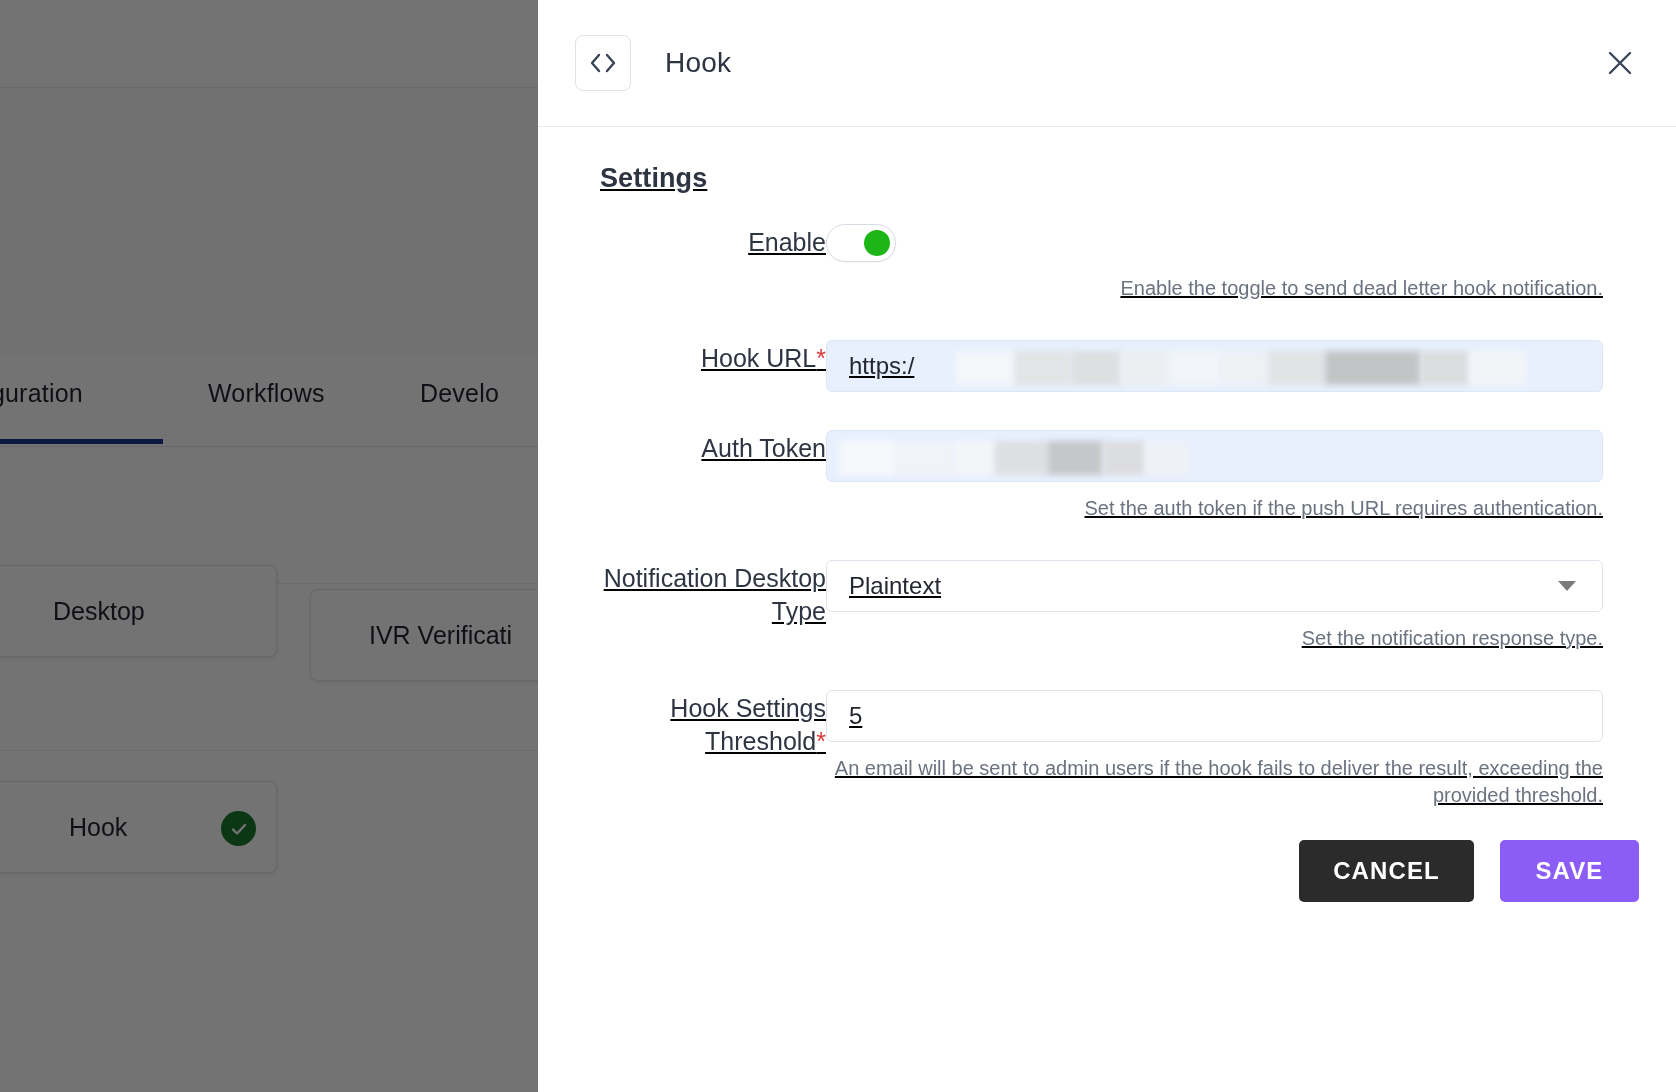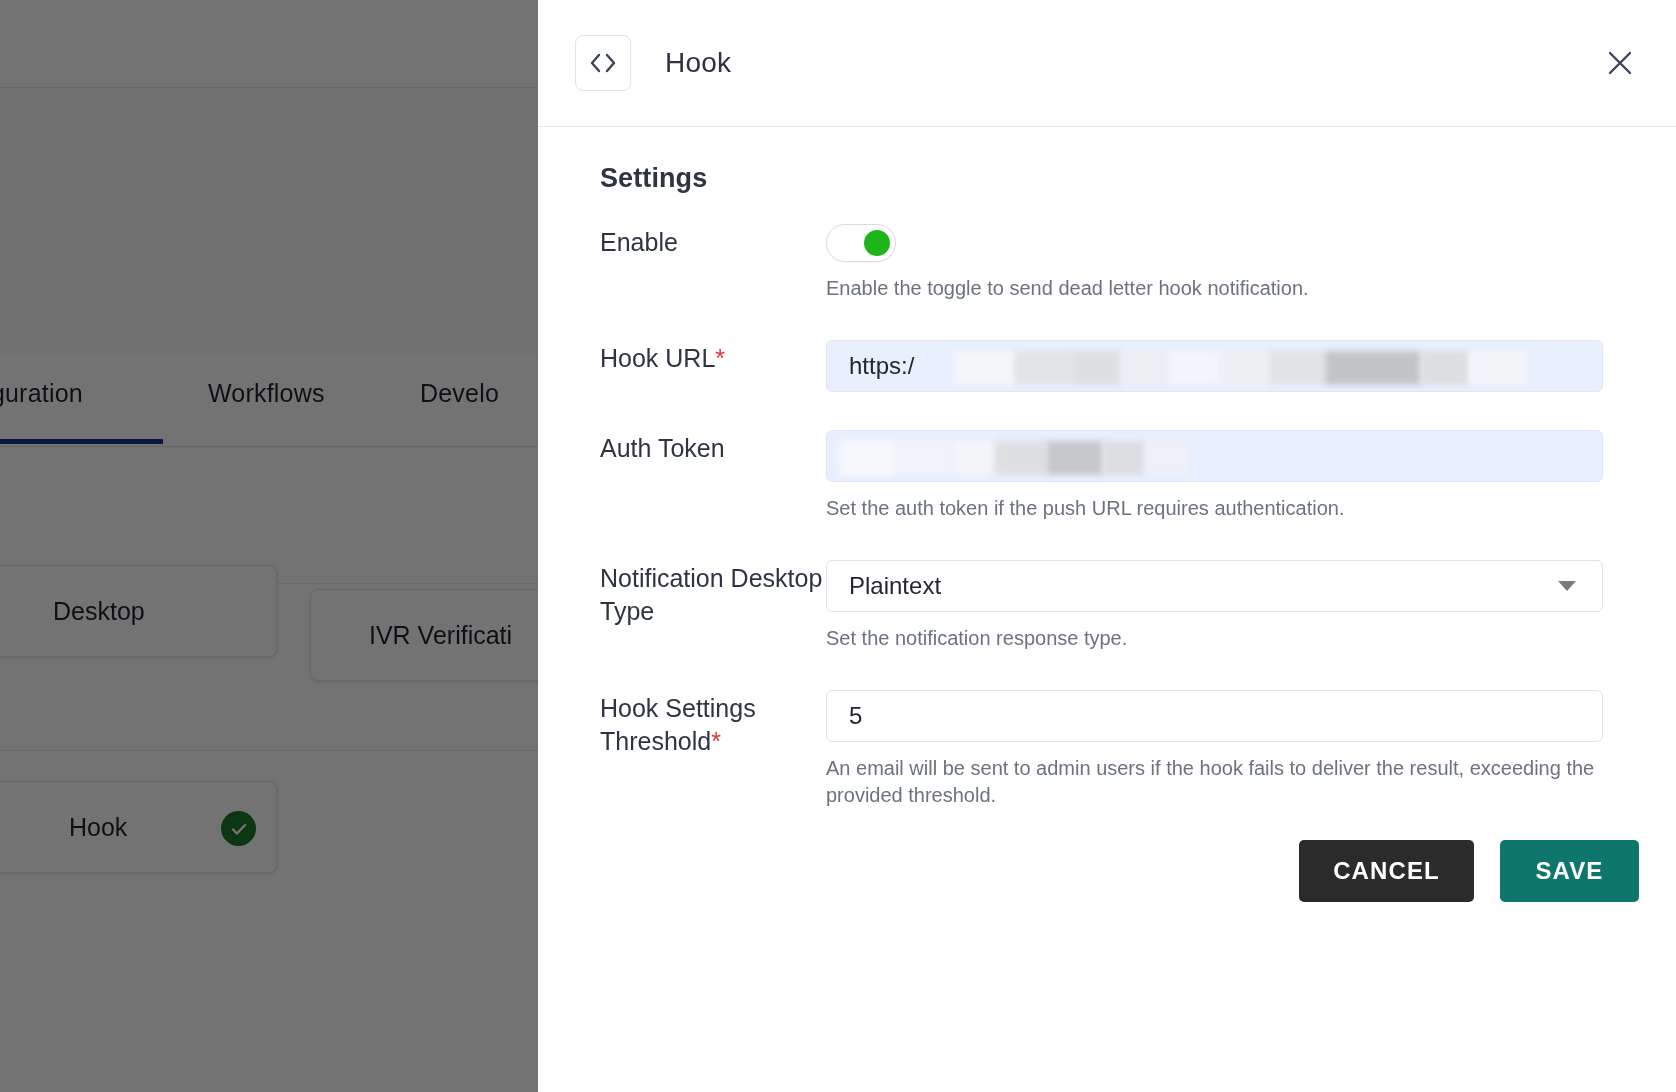--- a/index.html
+++ b/index.html
@@ -114,29 +114,30 @@
     width: 40px; height: 40px;
     display: flex; align-items: center; justify-content: center;
     cursor: pointer;
   }
   #close-btn svg { display: block; }
 
   #panel-body {
     flex: 1 1 auto;
     padding: 36px 37px 8px 37px;
     position: relative;
+    text-decoration: underline;
   }
 
   #settings-title {
     font-size: 27px; color: #2e3442; font-weight: 700;
     margin-left: 25px; margin-bottom: 30px;
     letter-spacing: .1px;
   }
 
-  .row { display: flex; align-items: flex-start; margin-bottom: 0; }
+  .row { display: flex; align-items: flex-start; margin-bottom: 0; text-align: right; }
   .row-label {
     width: 251px; flex: 0 0 251px;
     padding-left: 25px; padding-top: 2px;
     font-size: 25px; color: #2e3442; line-height: 1.33;
   }
   .req { color: #d93b3b; }
   .row-control { flex: 1 1 auto; padding-right: 36px; }
 
   .hint {
     font-size: 20px; color: #6b7280;
@@ -198,21 +199,21 @@
     display: flex; gap: 26px;
   }
   .btn {
     height: 62px; border: none; border-radius: 5px;
     font-size: 24px; font-weight: 700; letter-spacing: 1.1px;
     color: #ffffff; cursor: pointer;
     font-family: "Liberation Sans", sans-serif;
     display: flex; align-items: center; justify-content: center;
   }
   #cancel-button { width: 175px; background: #2b2b2b; }
-  #save-button { width: 139px; background: #0f766e; }
+  #save-button { width: 139px; background: #8b5cf6; }
 </style>
 </head>
 <body>
 
 <div id="backdrop">
   <div id="backdrop-inner">
     <div class="bd-topbar"></div>
 
     <div class="bd-tabs">
       <div class="bd-tab active">figuration</div>

